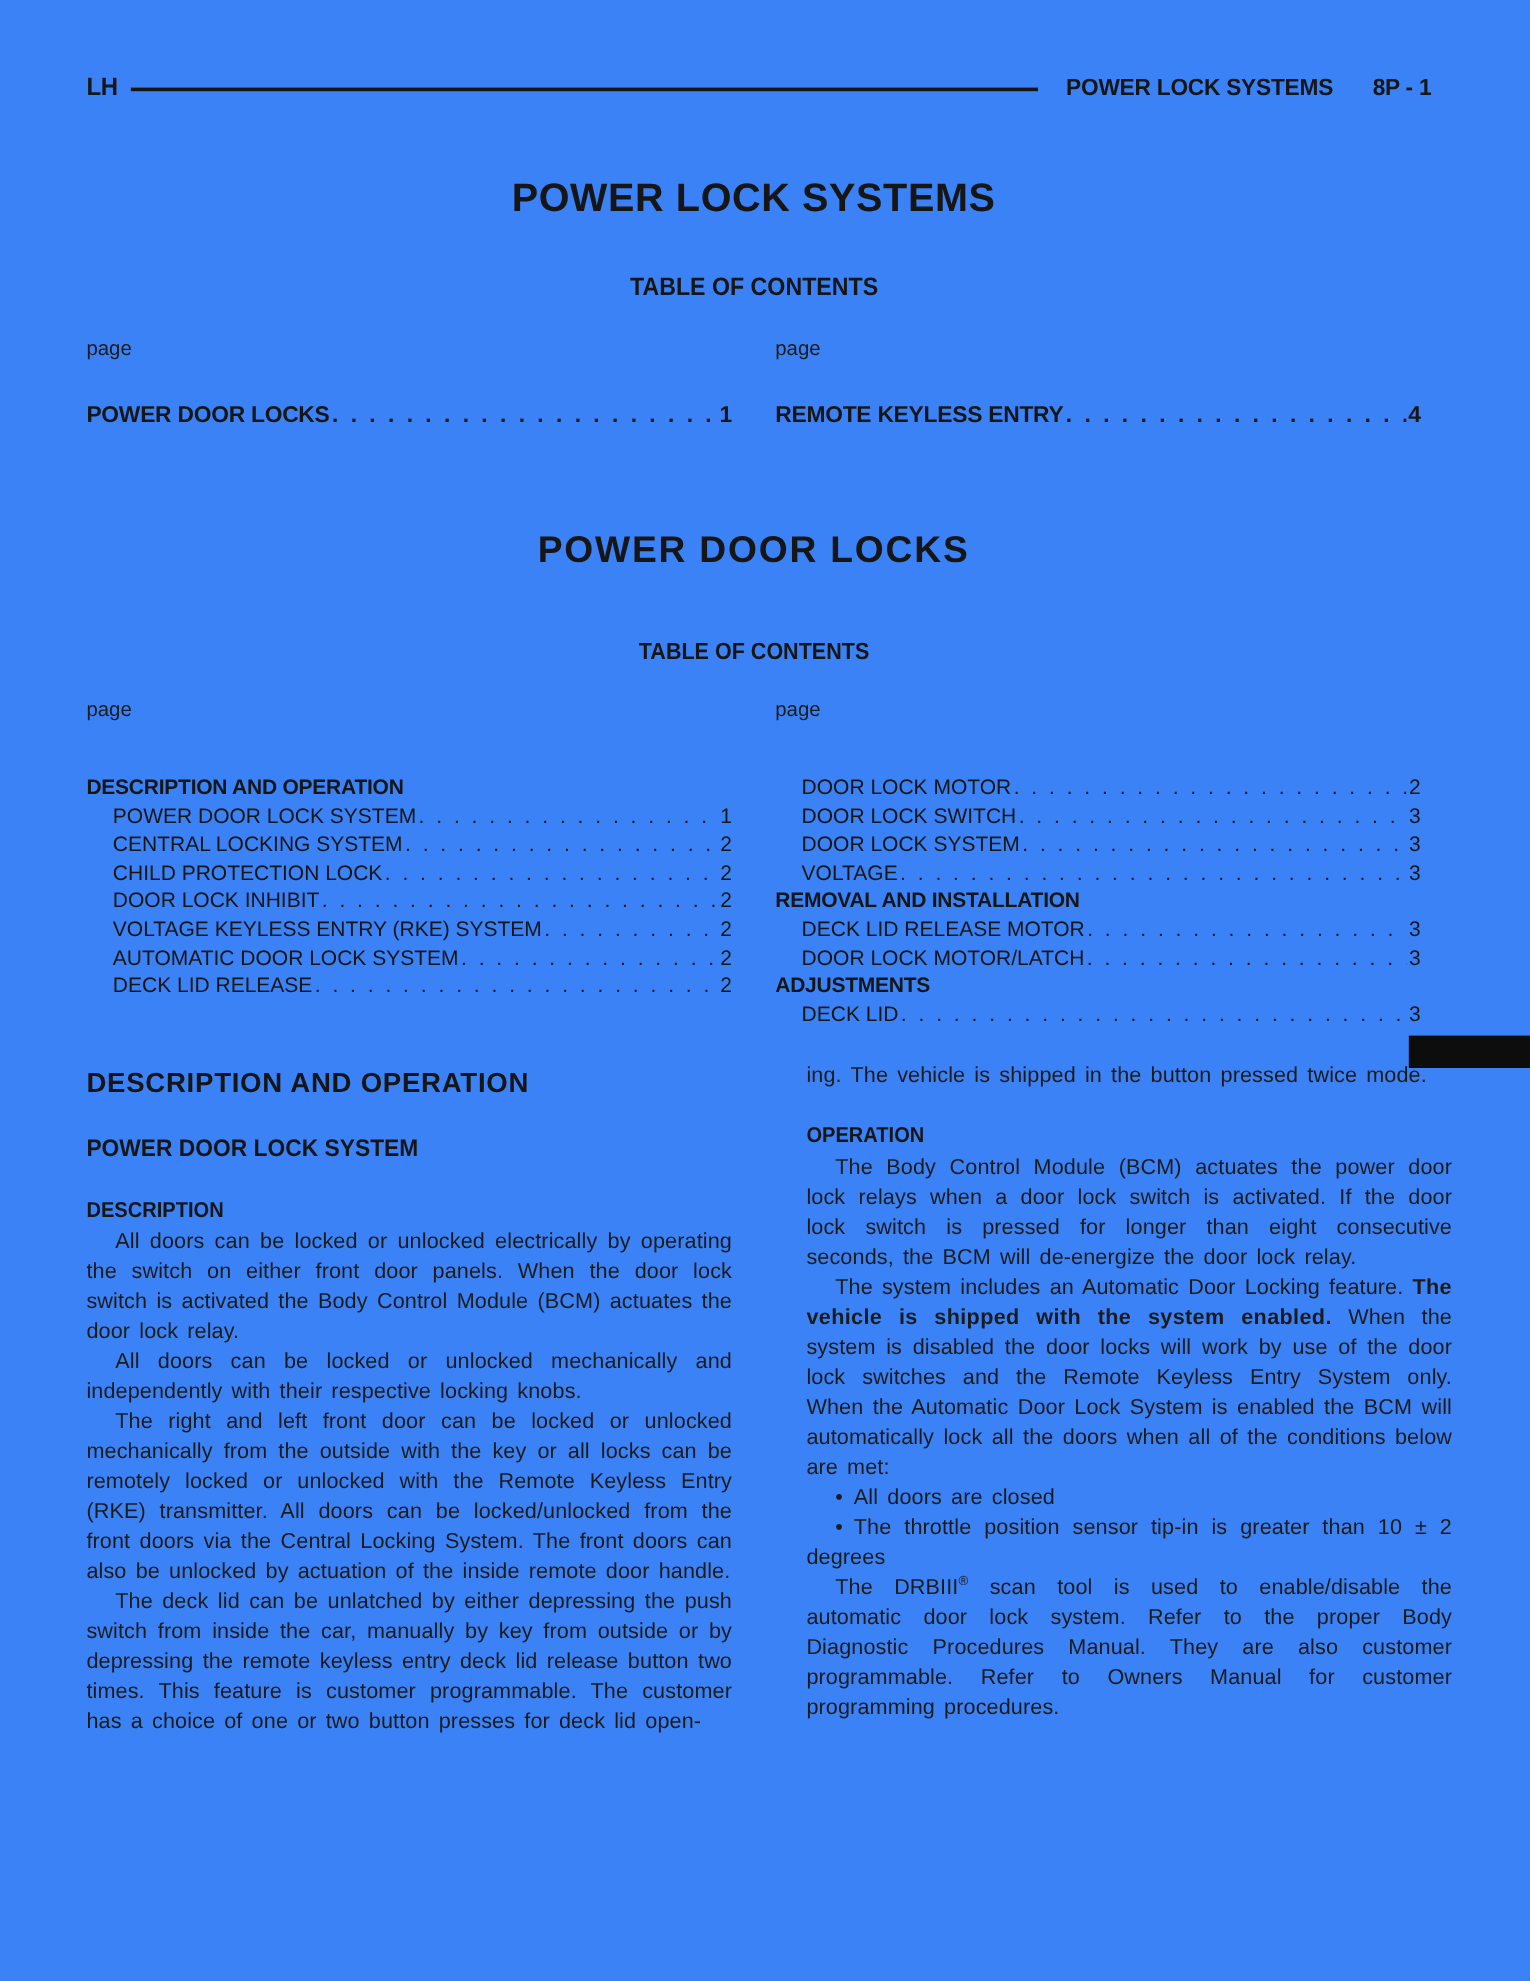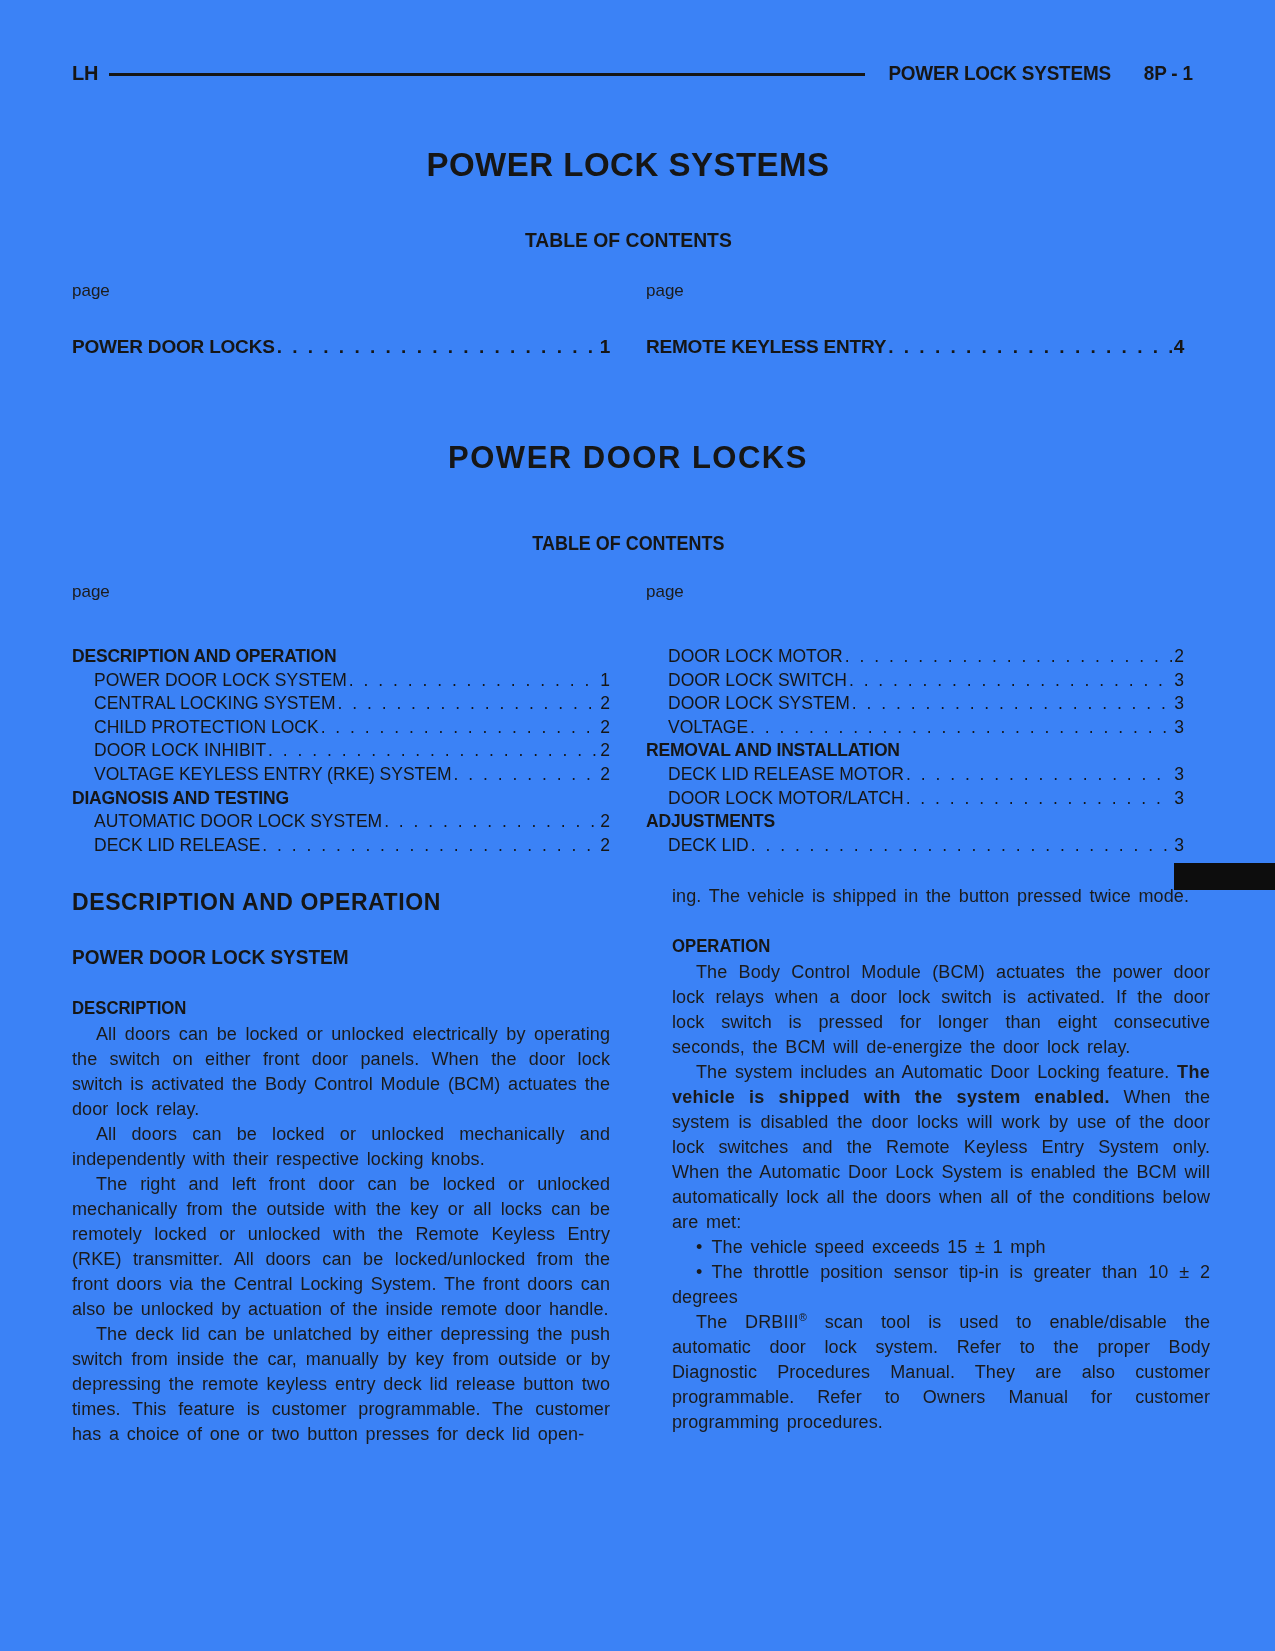--- a/index.html
+++ b/index.html
@@ -160,21 +160,20 @@
         <div class="toc-row toc-sub">
           <span class="toc-label">DOOR LOCK INHIBIT</span>
           <span class="toc-dots">. . . . . . . . . . . . . . . . . . . . . . . . . . . . . . . . . . . . . . . . . . . . . . . . . . . . . . . . . . . . . . . . . . . . . . . . . . . . . . . .</span>
           <span class="toc-page">2</span>
         </div>
         <div class="toc-row toc-sub">
           <span class="toc-label">VOLTAGE KEYLESS ENTRY (RKE) SYSTEM</span>
           <span class="toc-dots">. . . . . . . . . . . . . . . . . . . . . . . . . . . . . . . . . . . . . . . . . . . . . . . . . . . . . . . . . . . . . . . . . . . . . . . . . . . . . . . .</span>
           <span class="toc-page">2</span>
         </div>
-        <div class="toc-row toc-header">DIAGNOSIS AND TESTING</div>
         <div class="toc-row toc-sub">
           <span class="toc-label">AUTOMATIC DOOR LOCK SYSTEM</span>
           <span class="toc-dots">. . . . . . . . . . . . . . . . . . . . . . . . . . . . . . . . . . . . . . . . . . . . . . . . . . . . . . . . . . . . . . . . . . . . . . . . . . . . . . . .</span>
           <span class="toc-page">2</span>
         </div>
         <div class="toc-row toc-sub">
           <span class="toc-label">DECK LID RELEASE</span>
           <span class="toc-dots">. . . . . . . . . . . . . . . . . . . . . . . . . . . . . . . . . . . . . . . . . . . . . . . . . . . . . . . . . . . . . . . . . . . . . . . . . . . . . . . .</span>
           <span class="toc-page">2</span>
         </div>
@@ -233,21 +232,21 @@
   </div>
 
   <div class="body-right">
     <div>
         <p class="para no-indent">ing. The vehicle is shipped in the button pressed twice mode.</p>
       </div>
     <div class="h3">OPERATION</div>
     <div>
         <p class="para">The Body Control Module (BCM) actuates the power door lock relays when a door lock switch is activated. If the door lock switch is pressed for longer than eight consecutive seconds, the BCM will de-energize the door lock relay.</p>
         <p class="para">The system includes an Automatic Door Locking feature. <b>The vehicle is shipped with the system enabled.</b> When the system is disabled the door locks will work by use of the door lock switches and the Remote Keyless Entry System only. When the Automatic Door Lock System is enabled the BCM will automatically lock all the doors when all of the conditions below are met:</p>
-        <p class="para"><span class="bullet">•</span> The vehicle speed exceeds 15 ± 1 mph</p>
+        <p class="para"><span class="bullet">•</span> All doors are closed</p>
         <p class="para"><span class="bullet">•</span> The throttle position sensor tip-in is greater than 10 ± 2 degrees</p>
         <p class="para">The DRBIII<sup>®</sup> scan tool is used to enable/disable the automatic door lock system. Refer to the proper Body Diagnostic Procedures Manual. They are also customer programmable. Refer to Owners Manual for customer programming procedures.</p>
       </div>
   </div>
 
   <div class="edge-tab"></div>
 
 </div>
 
 </body></html>

